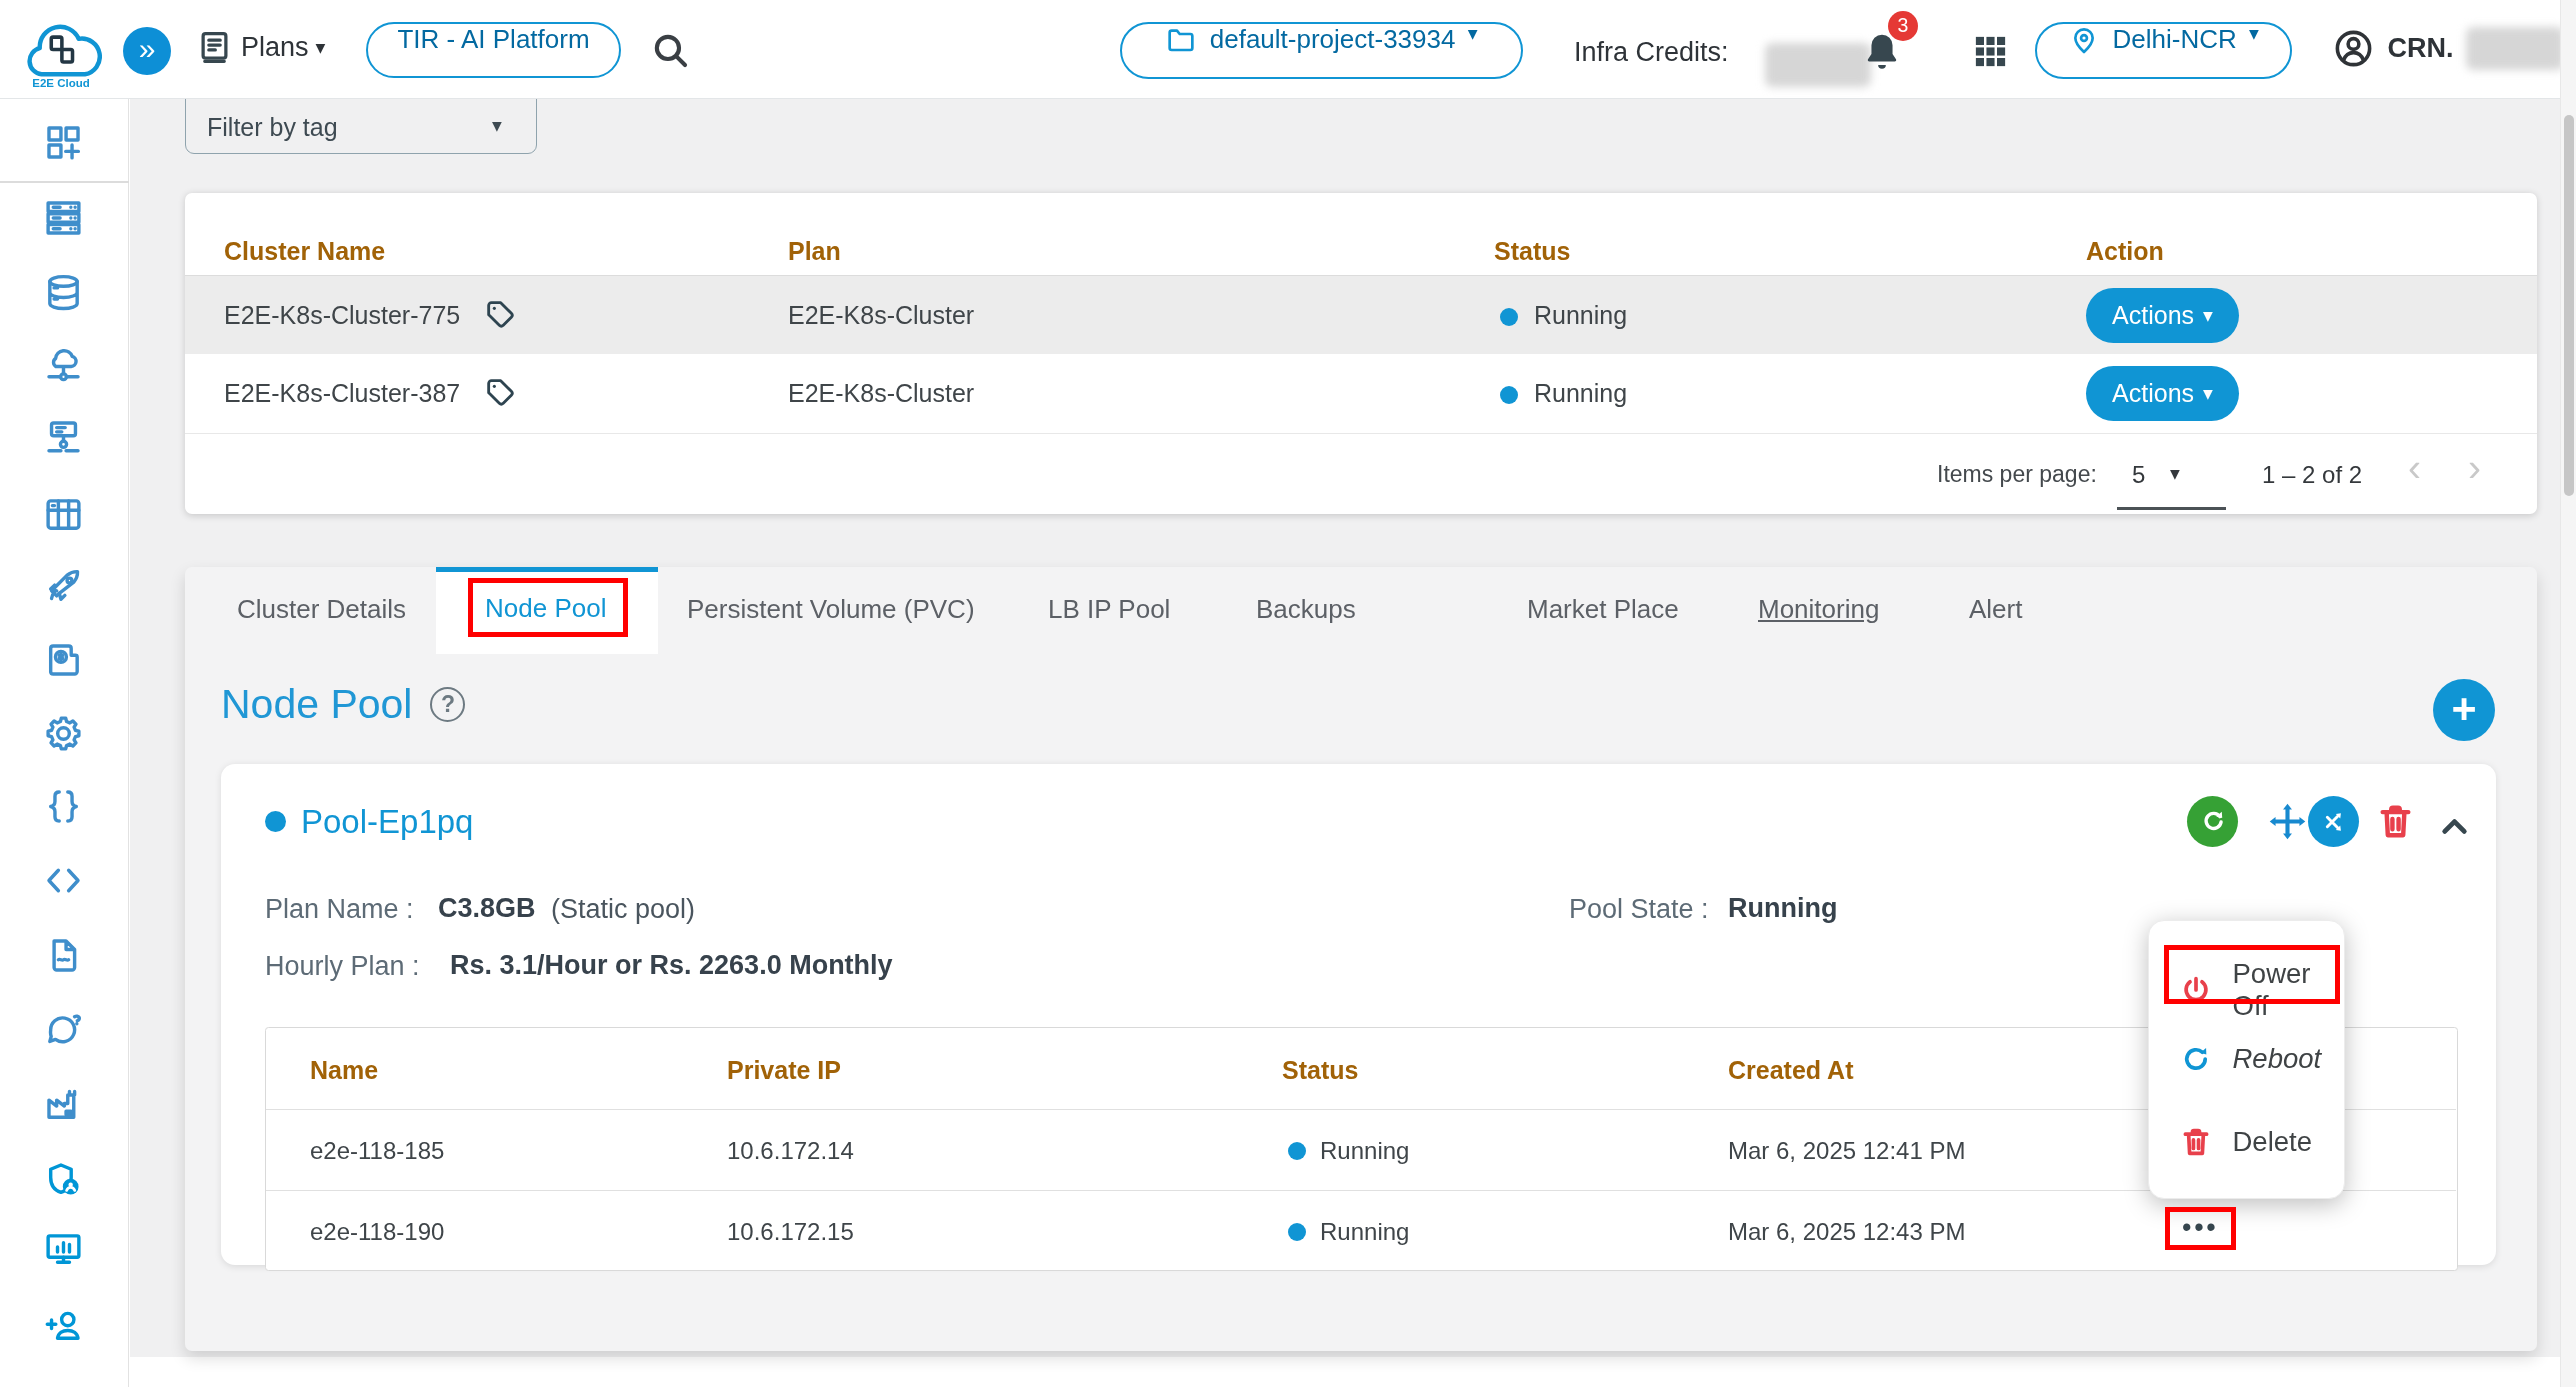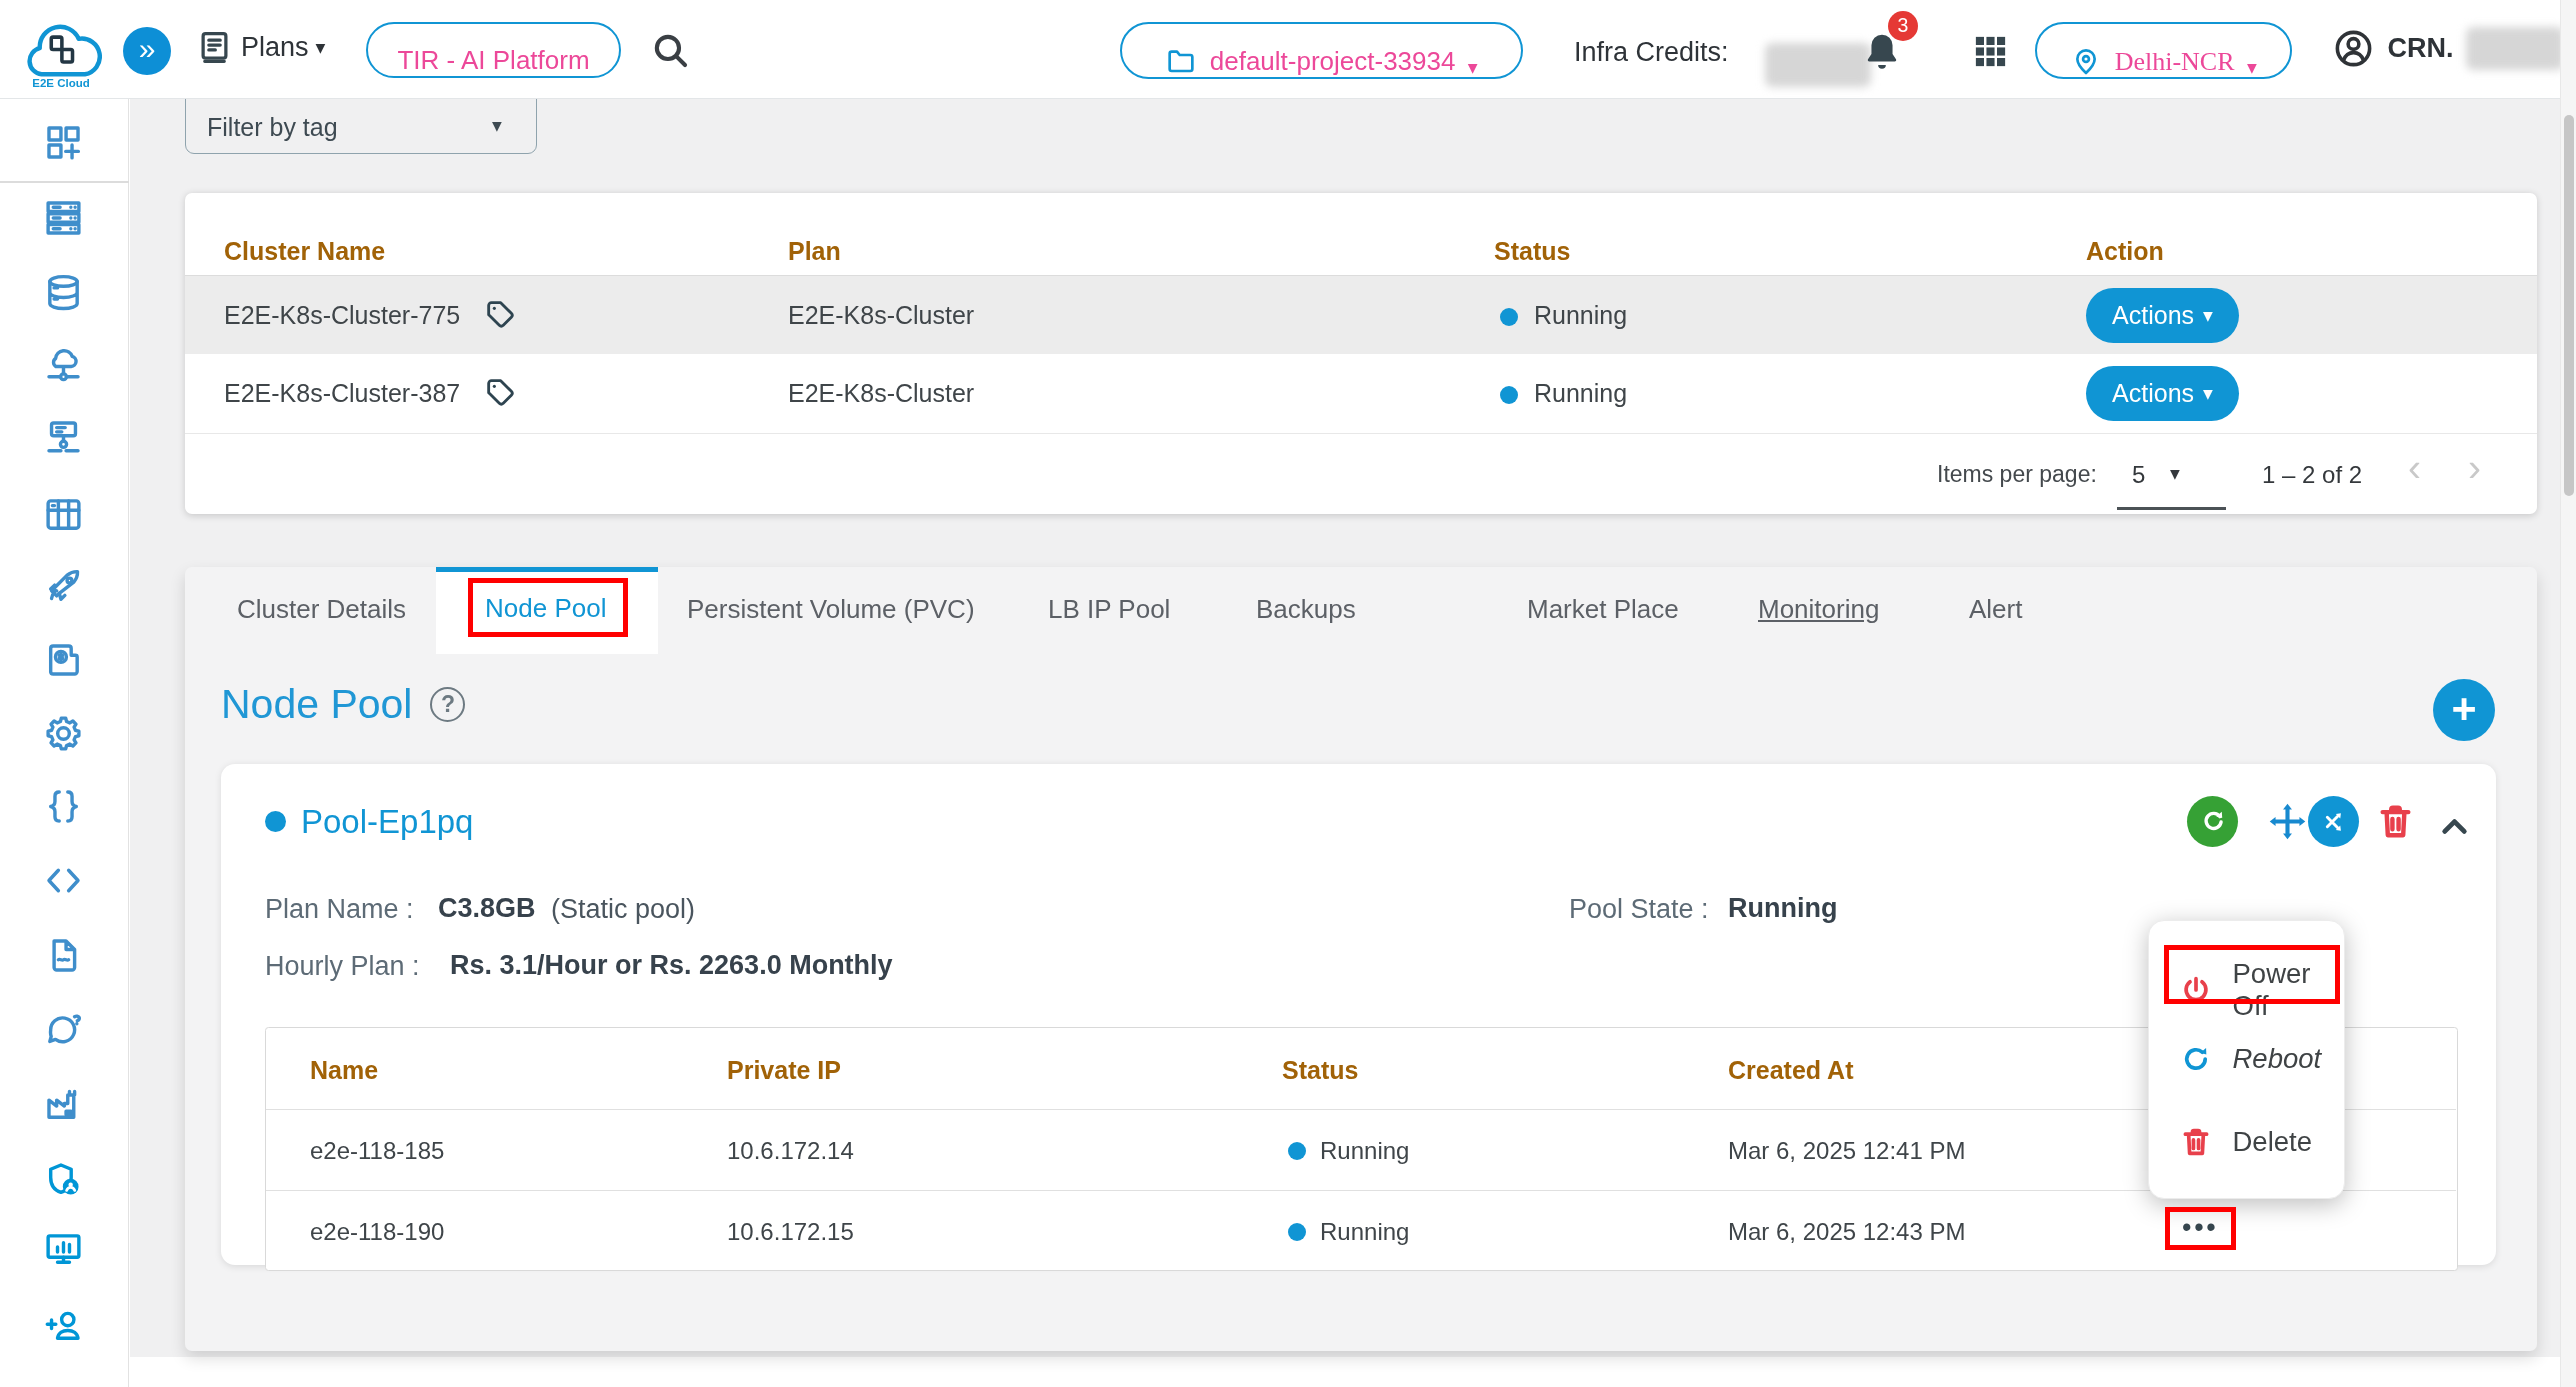--- a/index.html
+++ b/index.html
@@ -7,21 +7,21 @@
     font-family:"Liberation Sans", sans-serif; background:#fff; }
   #screen { position:relative; width:2576px; height:1387px; background:#fff; }
   .abs { position:absolute; }
   .flex { display:flex; align-items:center; }
 
   
   #header { left:0; top:0; width:2576px; height:99px; background:#fff;
     border-bottom:0.9px solid #e3e6e8; z-index:50; }
   .hdr-txt { font-size:27px; color:#2e3338; }
   .pill { border:2.7px solid #1095d4; border-radius:39px; display:flex;
-    align-items:flex-end; justify-content:center; color:#ec4899; font-size:26px; gap:12.4px; background:#fff; }
+    align-items:flex-start; justify-content:center; color:#0369a1; font-size:26px; gap:12.4px; background:#fff; }
   .caret { font-size:19.5px; line-height:1; }
   .blurbox { background:#d6d6d6; border-radius:7px; filter:blur(4.4px); }
 
   
   #sidebar { left:0; top:99px; width:129px; height:1288px; background:#fff;
     border-right:0.9px solid #e2e2e2; z-index:20; }
   .sb-ic { position:absolute; left:43px; width:41px; height:41px; color:#3f8ecb; }
   .sb-ic.bright { color:#0096d6; }
   .sb-ic svg { width:41px; height:41px; }
 
@@ -423,21 +423,21 @@
             <rect x="3" y="9.5" width="5" height="5"></rect>
             <rect x="9.5" y="9.5" width="5" height="5"></rect>
             <rect x="16" y="9.5" width="5" height="5"></rect>
             <rect x="3" y="16" width="5" height="5"></rect>
             <rect x="9.5" y="16" width="5" height="5"></rect>
             <rect x="16" y="16" width="5" height="5"></rect>
           </g>
         </svg>
     </span>
 
-    <div class="abs pill" style="left:2035px;top:22px;width:257px;height:57px;cursor:pointer;font-family:Liberation Serif, serif;">
+    <div class="abs pill" style="left:2035px;top:22px;width:257px;height:57px;cursor:pointer;">
       <span style="width:32px;height:32px;color:#1095d4;">
         <svg viewBox="0 0 24 24" width="32" height="32">
             <path class="ic-line" d="M12 21s-6.5-6-6.5-10.5a6.5 6.5 0 0 1 13 0C18.5 15 12 21 12 21z"></path>
             <circle class="ic-line" cx="12" cy="10.5" r="2.2"></circle>
           </svg>
       </span>
       <span>Delhi-NCR</span>
       <span class="caret">▾</span>
     </div>
 

